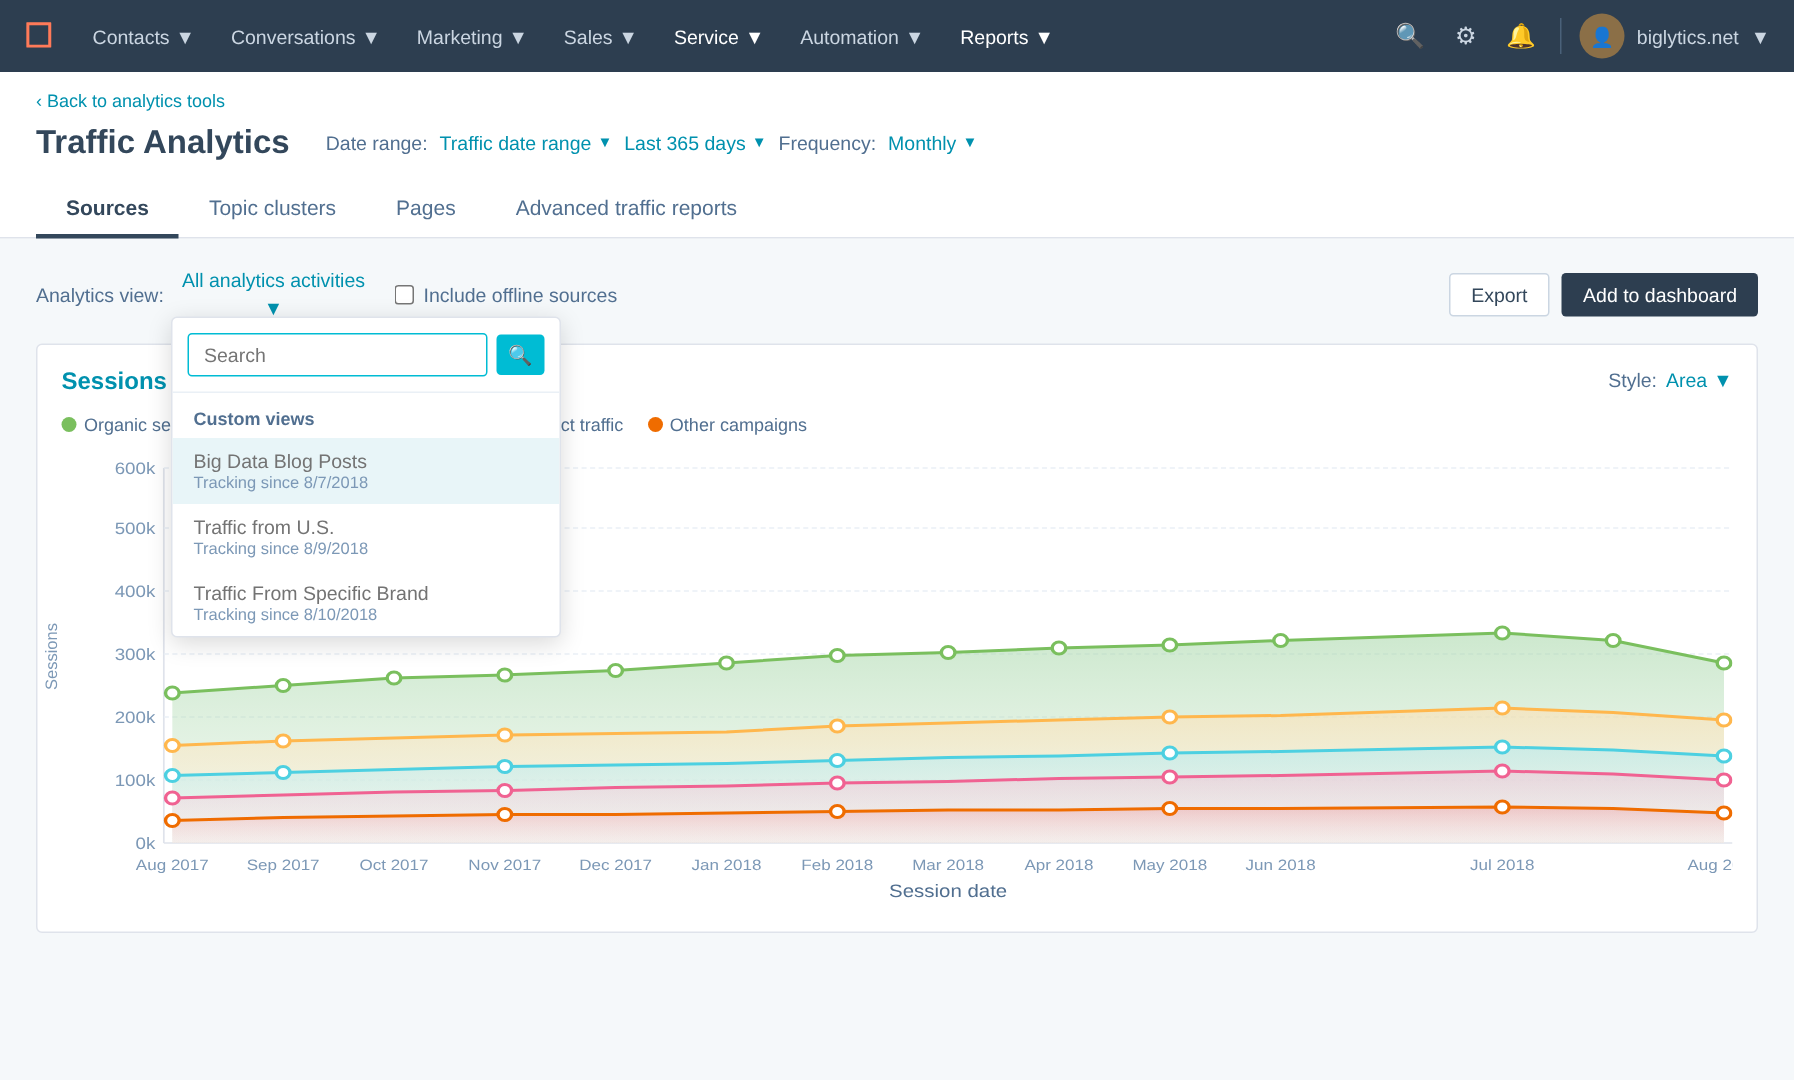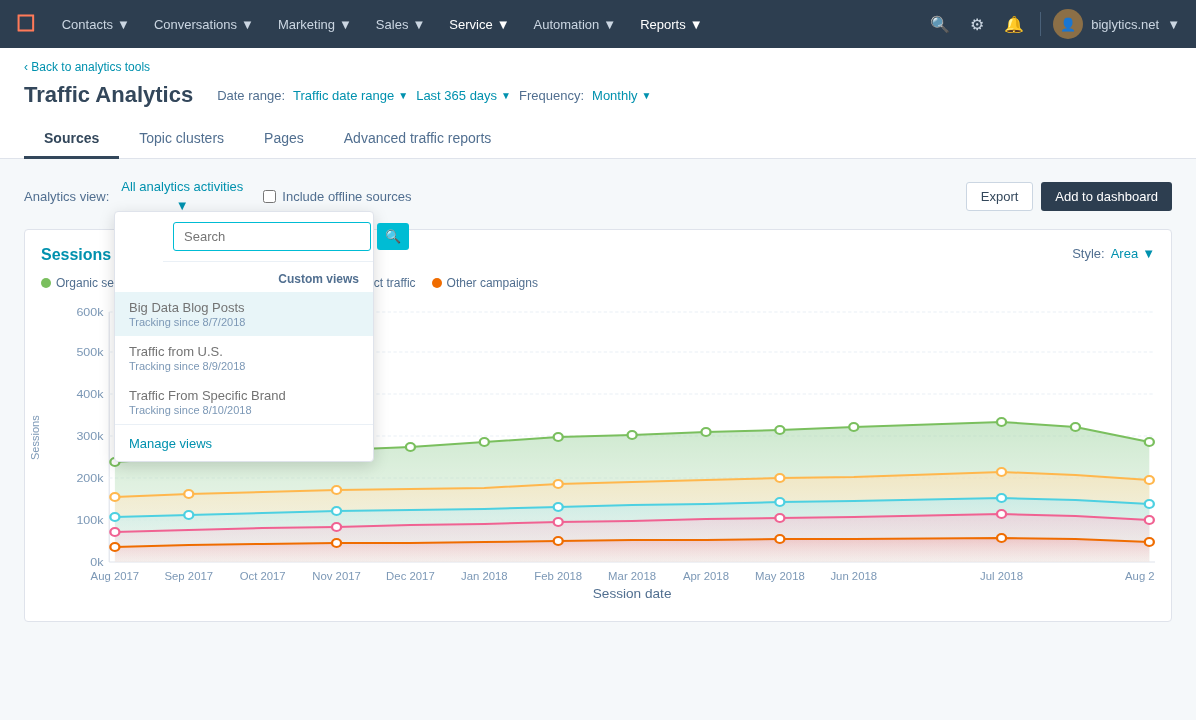--- a/index.html
+++ b/index.html
@@ -196,21 +196,20 @@
       border-radius: 4px;
       box-shadow: 0 4px 16px rgba(0,0,0,0.15);
       z-index: 100;
     }
     .dropdown-search {
       padding: 10px;
       border-bottom: 1px solid #eaf0f6;
       display: flex;
       align-items: center;
       gap: 6px;
-      margin-left: 48px;
     }
     .dropdown-search input {
       flex: 1;
       border: 1.5px solid #00bcd4;
       border-radius: 3px;
       padding: 6px 10px;
       font-size: 13px;
       outline: none;
       color: #33475b;
     }
@@ -221,21 +220,20 @@
       padding: 6px 8px;
       font-size: 13px;
       cursor: pointer;
     }
     .dropdown-section-label {
       padding: 10px 14px 6px;
       font-size: 12px;
       font-weight: 700;
       color: #516f90;
       text-transform: none;
-      text-align: right;
     }
     .dropdown-item {
       padding: 8px 14px;
       cursor: pointer;
     }
     .dropdown-item:hover, .dropdown-item.selected { background: #e8f5f8; }
     .dropdown-item-name {
       font-size: 13px;
       color: #737373;
       font-weight: 500;
@@ -435,23 +433,20 @@
           <div class="dropdown-item-sub">Tracking since 8/7/2018</div>
         </div>
         <div class="dropdown-item">
           <div class="dropdown-item-name">Traffic from U.S.</div>
           <div class="dropdown-item-sub">Tracking since 8/9/2018</div>
         </div>
         <div class="dropdown-item">
           <div class="dropdown-item-name">Traffic From Specific Brand</div>
           <div class="dropdown-item-sub">Tracking since 8/10/2018</div>
         </div>
-      </div>
-      <div class="dropdown-footer">
-        <a>Manage views</a>
       </div>
     </div>
   </div>
 
   <div class="chart-panel">
     <div class="chart-header">
       <div class="sessions-title">
         <span>Sessions</span>
         <span style="font-size:12px;">▼</span>
       </div>

